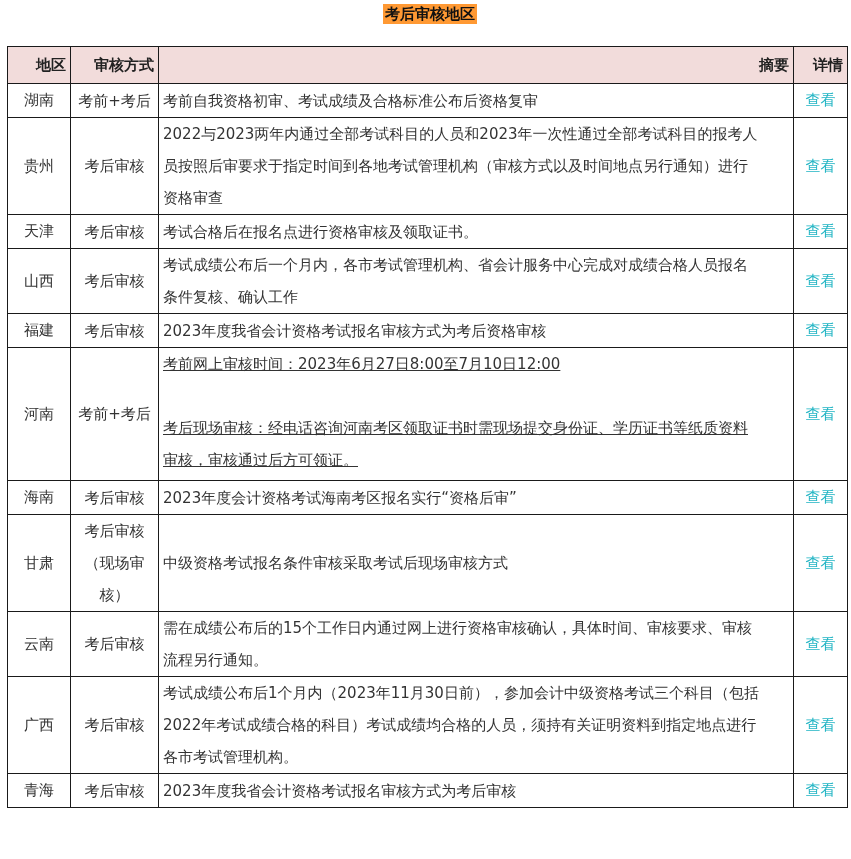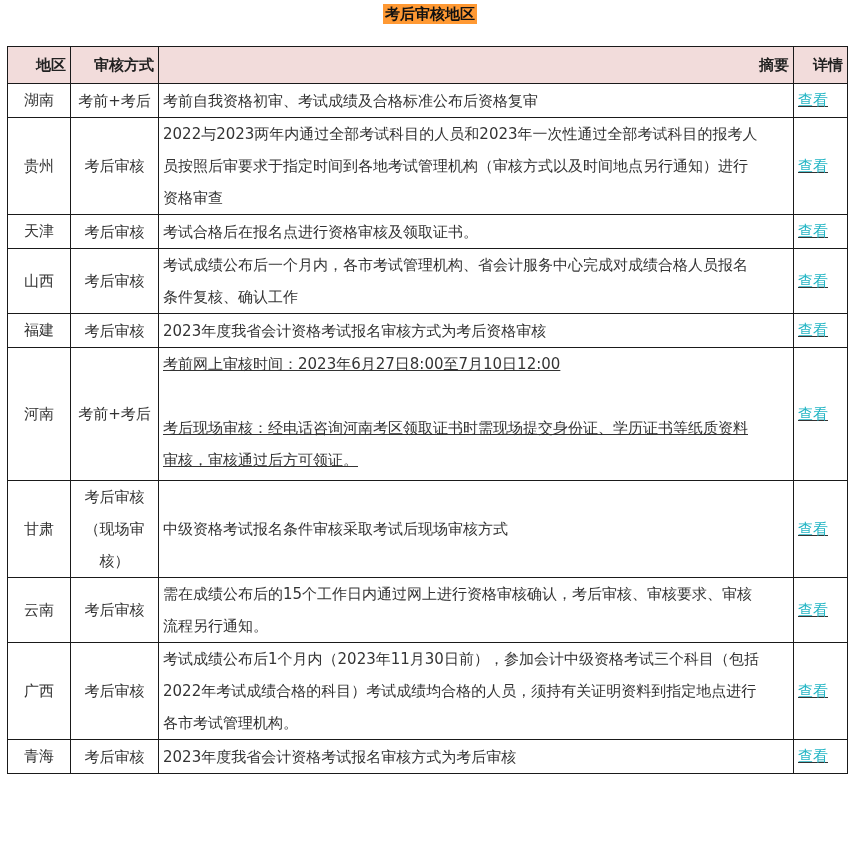--- a/index.html
+++ b/index.html
@@ -41,21 +41,21 @@
     background: #f2dcdb;
     font-weight: bold;
     color: #222222;
     height: 36px;
     text-align: right;
   }
   td.region, td.method { text-align: center; color: #333333; }
   td.summary { text-align: left; line-height: 32px; color: #333333; padding: 0 4px 0 3px; }
   td.summary p { margin: 0; }
   td.summary p.gap { height: 32px; }
-  td.detail { text-align: left; text-decoration: underline; }
+  td.detail { text-align: center; }
   td.method { line-height: 32px; }
   .link {
     color: #22b5c4;
     text-decoration: none;
     cursor: pointer;
   }
   col.c-region { width: 63px; }
   col.c-method { width: 88px; }
   col.c-summary { width: 635px; }
   col.c-detail { width: 54px; }
@@ -151,41 +151,51 @@
         <p class="gap"></p>
         <p>考后现场审核：经电话咨询河南考区领取证书时需现场提交身份证、学历证书等纸质资料</p>
         <p>审核，审核通过后方可领证。</p>
       </td>
       <td class="detail">
         <a class="link">查看</a>
       </td>
     </tr>
 
 
+    <tr class="h34">
+      <td class="region">海南</td>
+      <td class="method">考后审核</td>
+      <td class="summary">
+        <p>2023年度会计资格考试海南考区报名实行“资格后审”</p>
+      </td>
+      <td class="detail">
+        <a class="link">查看</a>
+      </td>
+    </tr>
 
     <tr>
       <td class="region">甘肃</td>
       <td class="method">
         <div>考后审核</div>
         <div>（现场审</div>
         <div>核）</div>
       </td>
       <td class="summary">
         <p>中级资格考试报名条件审核采取考试后现场审核方式</p>
       </td>
       <td class="detail">
         <a class="link">查看</a>
       </td>
     </tr>
 
     <tr>
       <td class="region">云南</td>
       <td class="method">考后审核</td>
       <td class="summary">
-        <p>需在成绩公布后的15个工作日内通过网上进行资格审核确认，考后审核、审核要求、审核</p>
+        <p>需在成绩公布后的15个工作日内通过网上进行资格审核确认，具体时间、审核要求、审核</p>
         <p>流程另行通知。</p>
       </td>
       <td class="detail">
         <a class="link">查看</a>
       </td>
     </tr>
 
     <tr>
       <td class="region">广西</td>
       <td class="method">考后审核</td>

